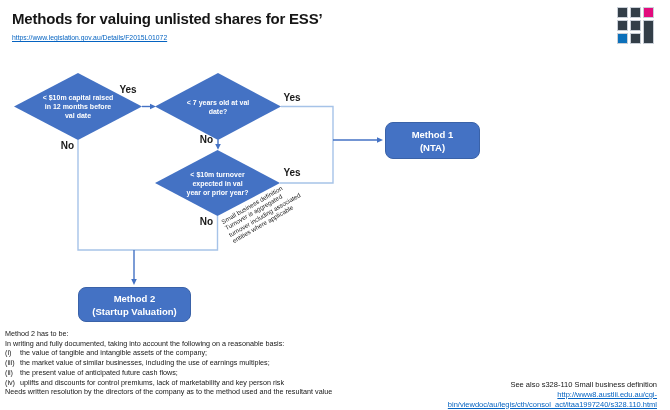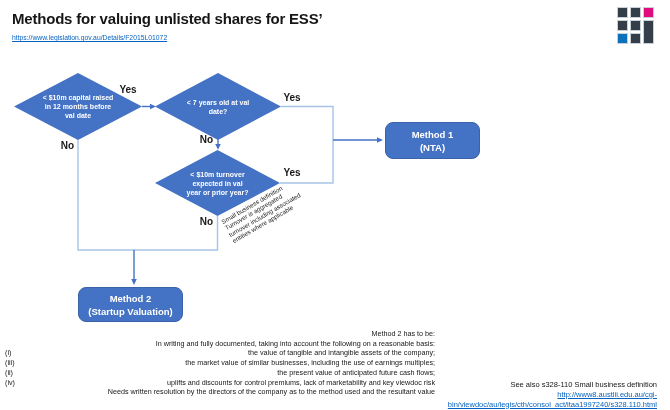--- a/index.html
+++ b/index.html
@@ -31,40 +31,40 @@
   .d2{left:155px;top:73px;width:126px;height:67px;}
   .d2 span{width:76px;}
   .d3{left:155px;top:150px;width:125px;height:66px;}
   .d3 span{width:64px;}
 
   .mbox{position:absolute;background:#4472c4;border:1.5px solid #3a62a8;border-radius:8px;
         color:#fff;font-weight:bold;font-size:9.5px;line-height:13px;text-align:center;
         display:flex;flex-direction:column;align-items:center;justify-content:center;
         box-sizing:border-box;}
   .m1{left:385px;top:122px;width:95px;height:37px;}
-  .m2{left:78px;top:287px;width:105px;height:35px;}
+  .m2{left:78px;top:287px;width:113px;height:35px;}
 
   .lbl{position:absolute;font-size:10px;font-weight:700;color:#1a1a1a;width:24px;}
   .yes1{left:116px;top:84px;text-align:center;}
   .yes2{left:280px;top:92px;text-align:center;}
   .yes3{left:280px;top:167px;text-align:center;}
   .no1{left:52px;top:140px;width:22px;text-align:right;}
   .no2{left:191px;top:134px;width:22px;text-align:right;}
   .no3{left:191px;top:216px;width:22px;text-align:right;}
 
   .annotation{position:absolute;left:220px;top:219px;width:110px;
         font-size:6.3px;line-height:7.4px;color:#222;
         transform:rotate(-30deg);transform-origin:0 0;}
 
   
   .notes{position:absolute;left:5px;top:329px;width:430px;font-size:7.2px;
          line-height:9.7px;color:#161616;}
   .notes .row{display:flex;}
   .notes .num{flex:0 0 15px;}
-  .notes .txt{flex:1;text-align:right;}
+  .notes .txt{flex:1;}
 
   
   .see-also{position:absolute;right:13px;top:371px;width:245px;text-align:right;
             font-size:7.5px;line-height:9.8px;margin-top:9px;}
   .see-also .plain{color:#161616;}
   .see-also .url{display:block;color:#0563c1;text-decoration:underline;cursor:pointer;}
 </style>
 </head>
 <body>
 
@@ -146,21 +146,21 @@
     <div class="row">
       <span class="num">(iii)</span>
       <span class="txt">the market value of similar businesses, including the use of earnings multiples;</span>
       </div>
     <div class="row">
       <span class="num">(ii)</span>
       <span class="txt">the present value of anticipated future cash flows;</span>
       </div>
     <div class="row">
       <span class="num">(iv)</span>
-      <span class="txt">uplifts and discounts for control premiums, lack of marketability and key viewdoc risk</span>
+      <span class="txt">uplifts and discounts for control premiums, lack of marketability and key person risk</span>
       </div>
     <div class="row">
       <span class="txt">Needs written resolution by the directors of the company as to the method used and the resultant value</span>
       </div>
   </div>
 
   <div class="see-also">
     <div class="plain">See also s328-110 Small business definition</div>
     <a class="url">http://www8.austlii.edu.au/cgi-</a>
     <a class="url">bin/viewdoc/au/legis/cth/consol_act/itaa1997240/s328.110.html</a>

